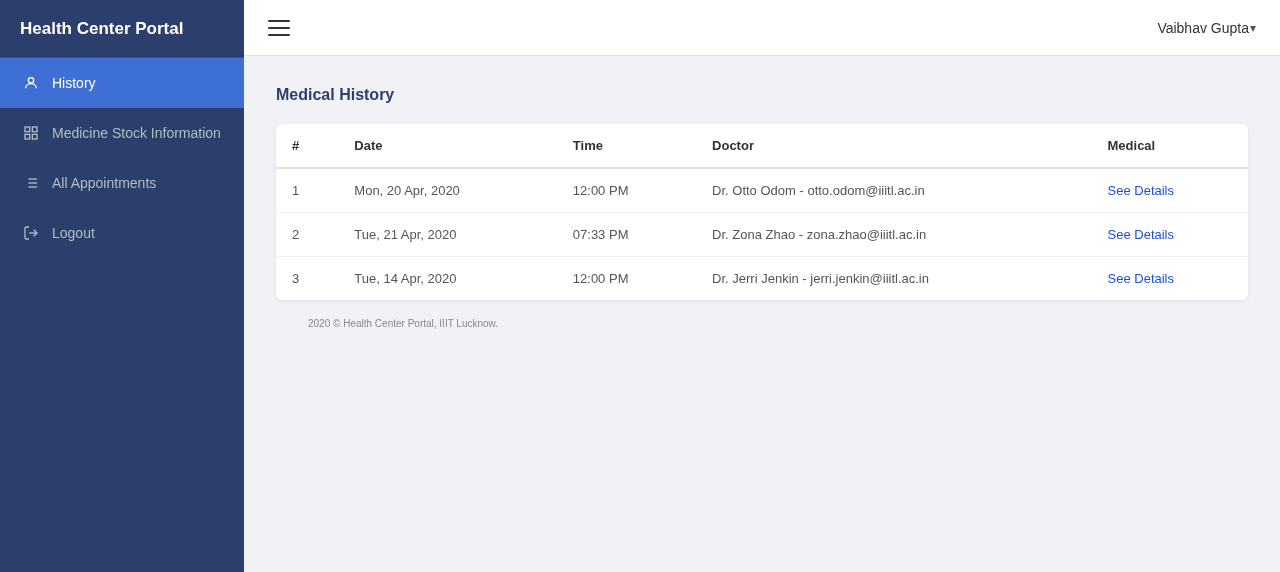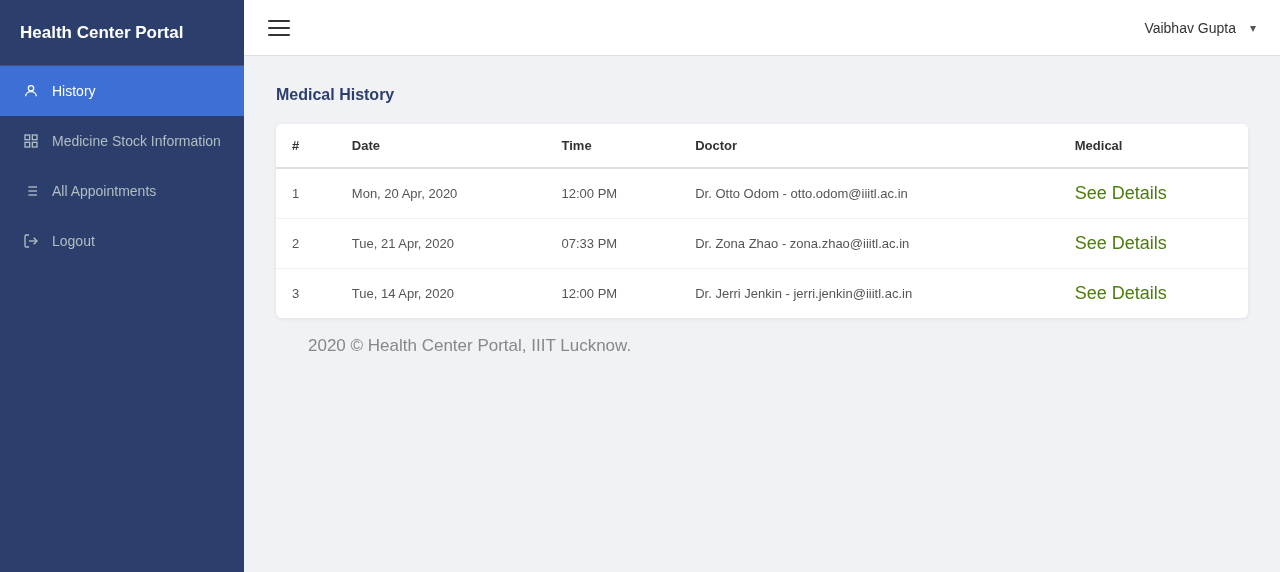--- a/index.html
+++ b/index.html
@@ -13,21 +13,21 @@
       display: flex;
       flex-direction: column;
       height: 100%;
     }
     #sidebar-title {
       padding: 18px 20px;
       color: #fff;
       font-size: 17px;
       font-weight: 600;
       border-bottom: 1px solid rgba(255,255,255,0.1);
-      height: 66px;
+      height: 58px;
       display: flex;
       align-items: center;
     }
     .nav-item {
       display: flex;
       align-items: center;
       gap: 12px;
       padding: 16px 22px;
       color: #b0bec5;
       font-size: 14px;
@@ -59,21 +59,21 @@
       background: #fff;
       height: 56px;
       display: flex;
       align-items: center;
       justify-content: space-between;
       padding: 0 24px;
       border-bottom: 1px solid #e0e0e0;
     }
     #hamburger { cursor: pointer; display: flex; flex-direction: column; gap: 5px; }
     .hamburger-line { width: 22px; height: 2px; background: #333; border-radius: 2px; }
-    #user-info { display: flex; align-items: center; gap: 14px; color: #333; font-size: 14px; font-weight: 500; cursor: pointer; }
+    #user-info { display: flex; align-items: center; gap: 1px; color: #333; font-size: 14px; font-weight: 500; cursor: pointer; }
     .chevron-down { font-size: 12px; color: #555; }
 
     #content {
       flex: 1;
       padding: 30px 32px;
       overflow-y: auto;
       background: #f0f2f5;
     }
     #page-title-text {
       font-size: 16px;
@@ -107,29 +107,29 @@
     tbody tr {
       border-bottom: 1px solid #f0f0f0;
     }
     tbody tr:last-child { border-bottom: none; }
     tbody td {
       padding: 14px 16px;
       font-size: 13px;
       color: #555;
     }
     .see-details {
-      color: #4d7c0f;
+      color: #1d4ed8;
       cursor: pointer;
-      font-size: 18px;
+      font-size: 13px;
     }
 
     #footer {
       padding: 18px 32px;
       color: #888;
-      font-size: 17px;
+      font-size: 10px;
     }
   </style>
 </head>
 <body>
 
 <nav id="sidebar">
   <div id="sidebar-title">Health Center Portal</div>
 
   <div class="nav-item active">
     <span class="nav-icon">

